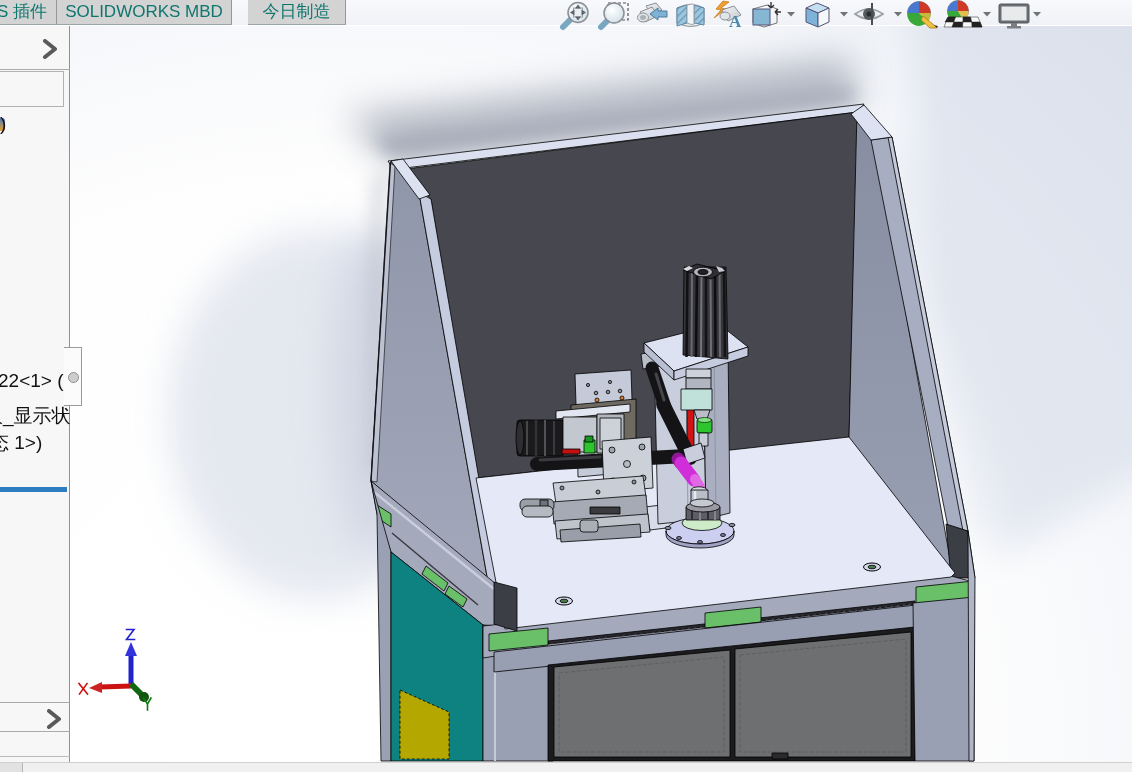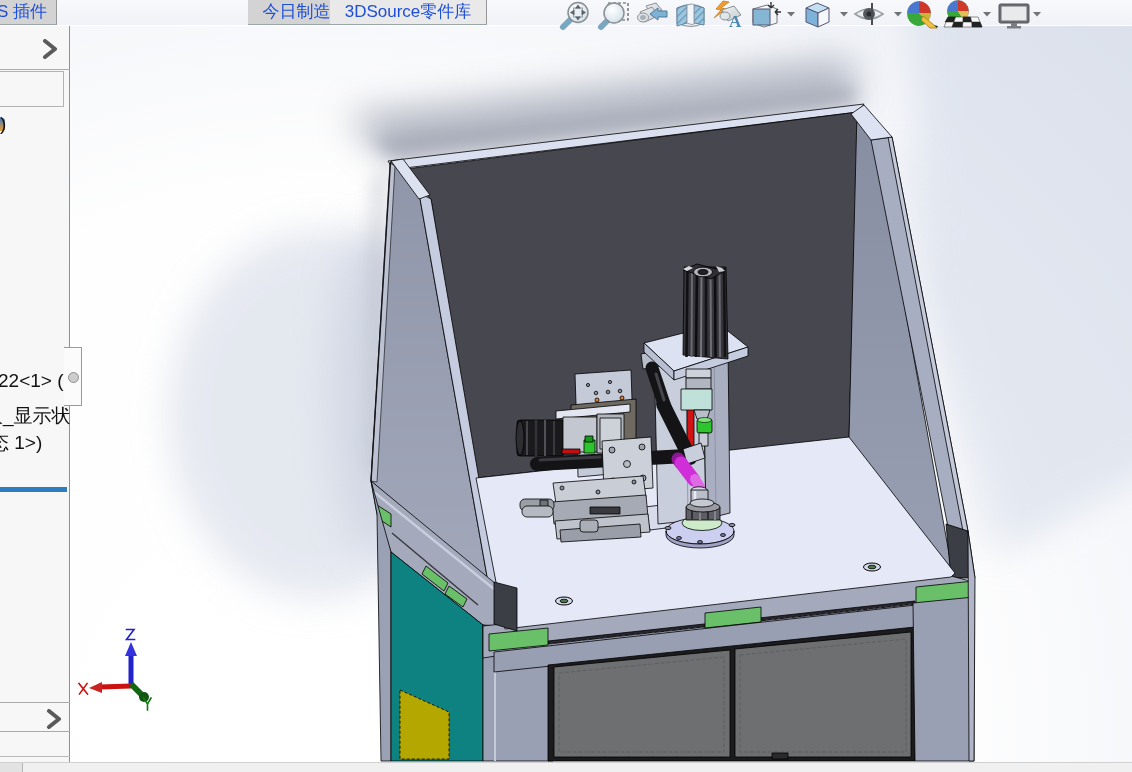--- a/index.html
+++ b/index.html
@@ -2,21 +2,21 @@
 <html><head>
 <meta charset="utf-8">
 <style>
 * { margin:0; padding:0; box-sizing:border-box; }
 html,body { width:1132px; height:772px; overflow:hidden; background:#fff;
   font-family:"Liberation Sans", sans-serif; }
 #tabs { position:absolute; left:0; top:0; width:1132px; height:25px;
   background:linear-gradient(to bottom,#f7f9fc,#f0f2f7); }
 .tab { position:absolute; top:0; height:25px; background:#d3d3d3;
   border-right:1px solid #979797; border-bottom:1px solid #9aa5a8;
-  color:#1d4ed8; font-size:17px; line-height:24px; text-align:center; }
+  color:#0f766e; font-size:17px; line-height:24px; text-align:center; }
 #lpanel { position:absolute; left:0; top:26px; width:70px; height:736px;
   background:#f7f7f7; border-right:1px solid #909090; }
 #vp { position:absolute; left:70px; top:26px; width:1062px; height:736px;
   background:radial-gradient(135% 175% at 25% 95%, #ffffff 0%, #fefefe 42%, #f3f5f9 62%, #e7ebf2 80%, #dde3ed 100%); }
 #status { position:absolute; left:0; top:762px; width:1132px; height:10px;
   background:#f0f0f0; border-top:1px solid #d0d0d0; }
 #statusbox { position:absolute; left:0; top:763px; width:23px; height:9px;
   background:#e2e2e2; border-right:1px solid #b5b5b5; }
 svg { display:block; }
 </style>
@@ -415,18 +415,18 @@
   <div style="position:absolute;left:0;top:676px;width:70px;height:1px;background:#aaa"></div>
   <svg style="position:absolute;left:46px;top:683px" width="18" height="20">
       <path d="M3,2 L13,10 L3,18" fill="none" stroke="#5a5a5a" stroke-width="4" stroke-linejoin="round" stroke-linecap="round"></path>
     </svg>
   <div style="position:absolute;left:0;top:705px;width:70px;height:1px;background:#aaa"></div>
   <div style="position:absolute;left:0;top:730px;width:70px;height:1px;background:#bbb"></div>
 </div>
 
 <div id="tabs">
   <div class="tab" style="left:0;width:57px;text-align:left;text-indent:-3px;overflow:hidden">S 插件</div>
+  <div class="tab" style="left:57px;width:175px">SOLIDWORKS MBD</div>
   <div class="tab" style="left:248px;width:98px">今日制造</div>
-  <div class="tab" style="left:330px;width:157px;background:#e9e9e9">3DSource零件库</div>
 </div>
 
 <div id="status"></div>
 <div id="statusbox"></div>
 
 </body></html>

